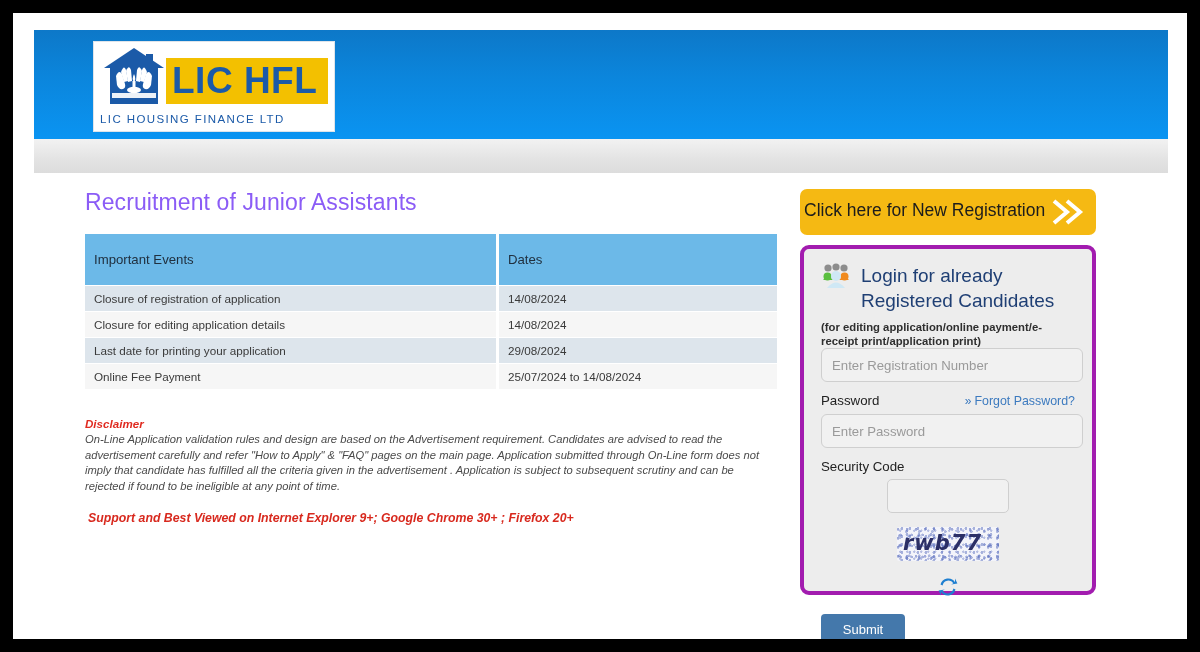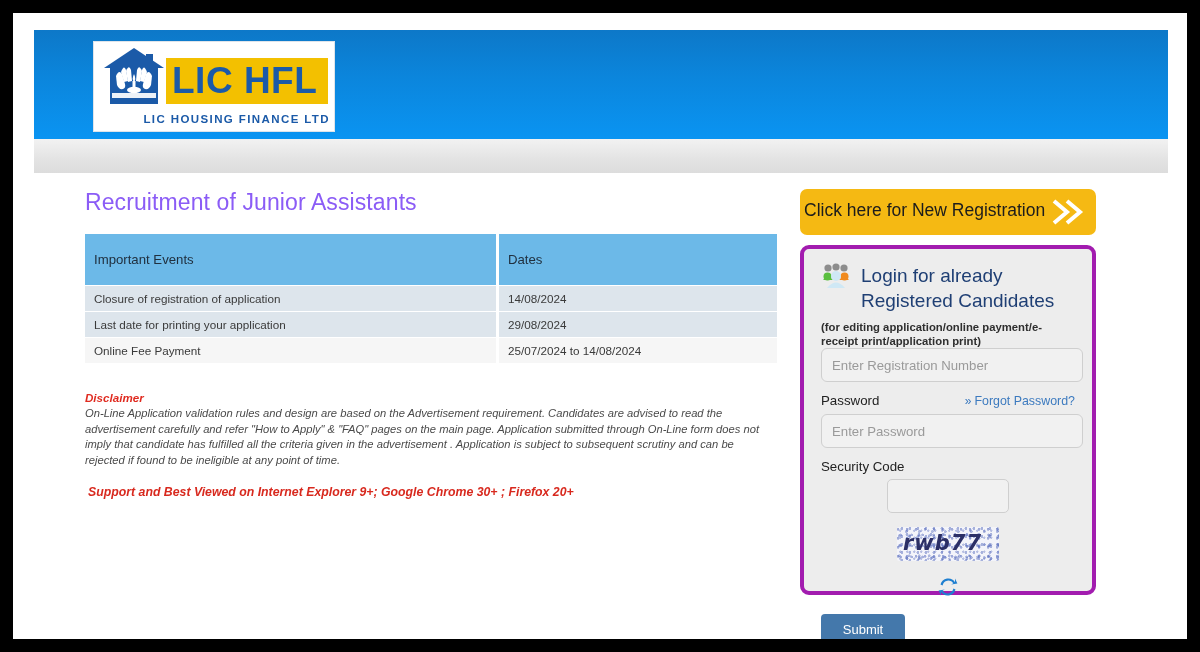--- a/index.html
+++ b/index.html
@@ -65,23 +65,23 @@
     font-size: 37px;
     letter-spacing: 0.5px;
     color: #1b5aa8;
     line-height: 50px;
   }
   #logo-sub {
     position: absolute;
     left: 6px;
     bottom: 6px;
     width: 230px;
-    text-align: right;
-    font-family: "Liberation Sans", sans-serif;
-    font-weight: bold;
+    text-align: left;
+    font-family: "Liberation Sans", sans-serif;
+    font-weight: normal;
     font-size: 11.5px;
     letter-spacing: 1.4px;
     color: #1b5aa8;
   }
 
   #subbar {
     position: absolute;
     left: 21px;
     top: 126px;
     width: 1134px;
@@ -363,20 +363,24 @@
     <table id="events-table">
       <thead>
         <tr>
           <th class="c1">Important Events</th>
           <th class="c2">Dates</th>
         </tr>
       </thead>
       <tbody>
         <tr class="even">
           <td class="c1">Closure of registration of application</td>
+          <td class="c2">14/08/2024</td>
+        </tr>
+        <tr class="odd">
+          <td class="c1">Closure for editing application details</td>
           <td class="c2">14/08/2024</td>
         </tr>
         <tr class="even">
           <td class="c1">Last date for printing your application</td>
           <td class="c2">29/08/2024</td>
         </tr>
         <tr class="odd">
           <td class="c1">Online Fee Payment</td>
           <td class="c2">25/07/2024 to 14/08/2024</td>
         </tr>

